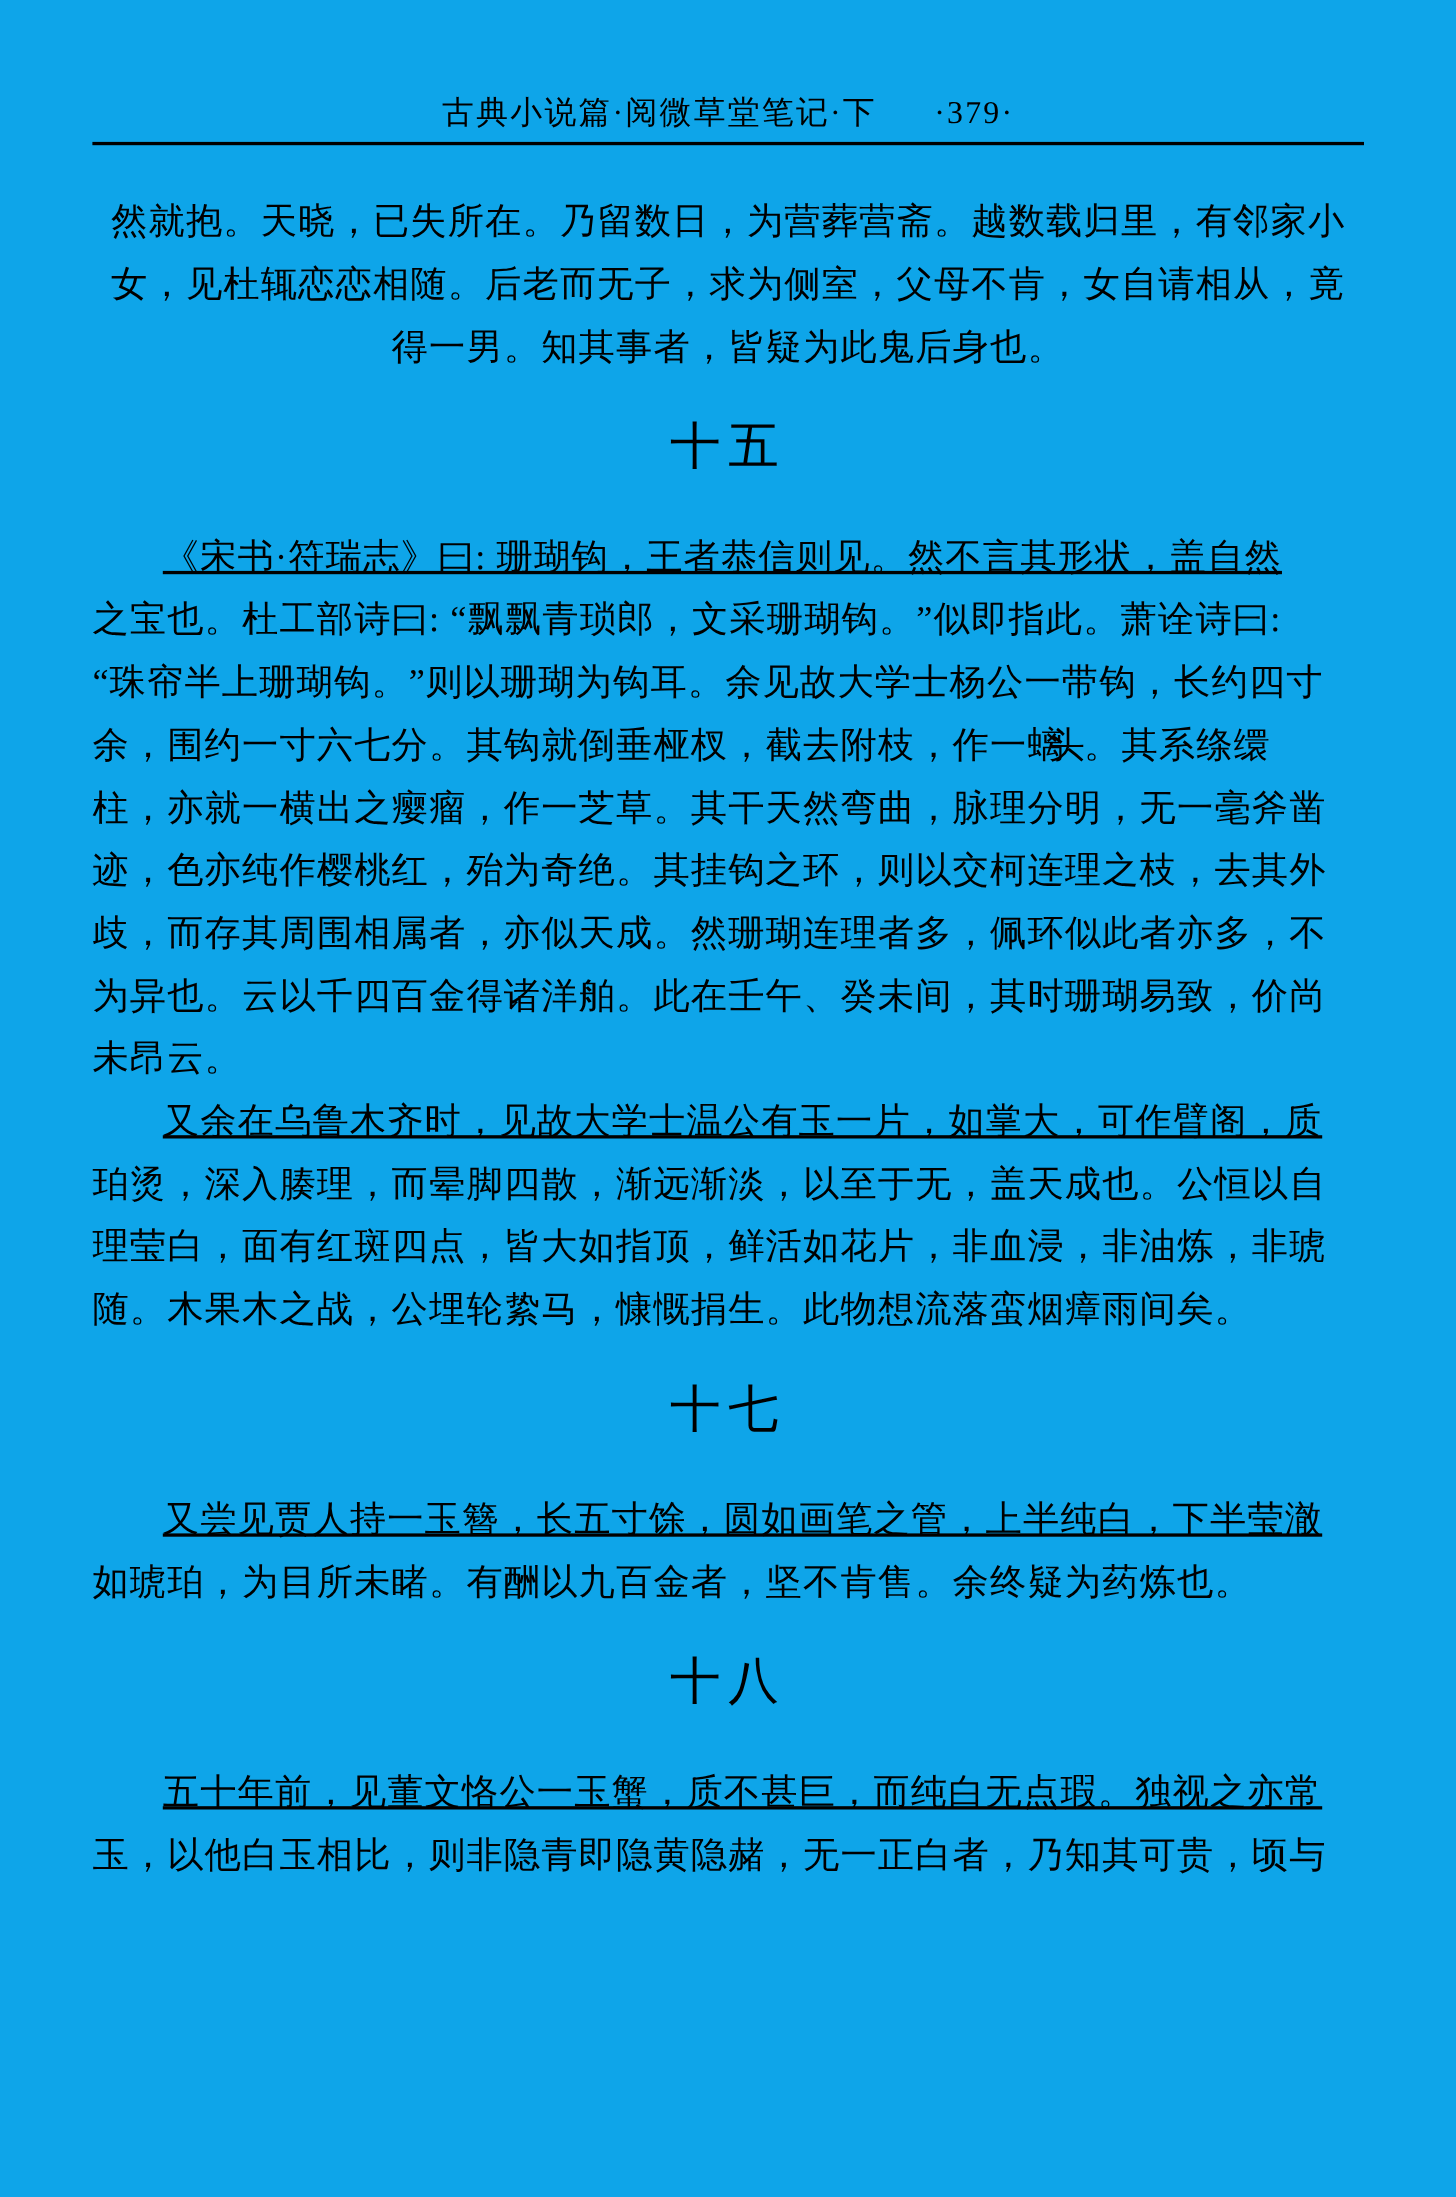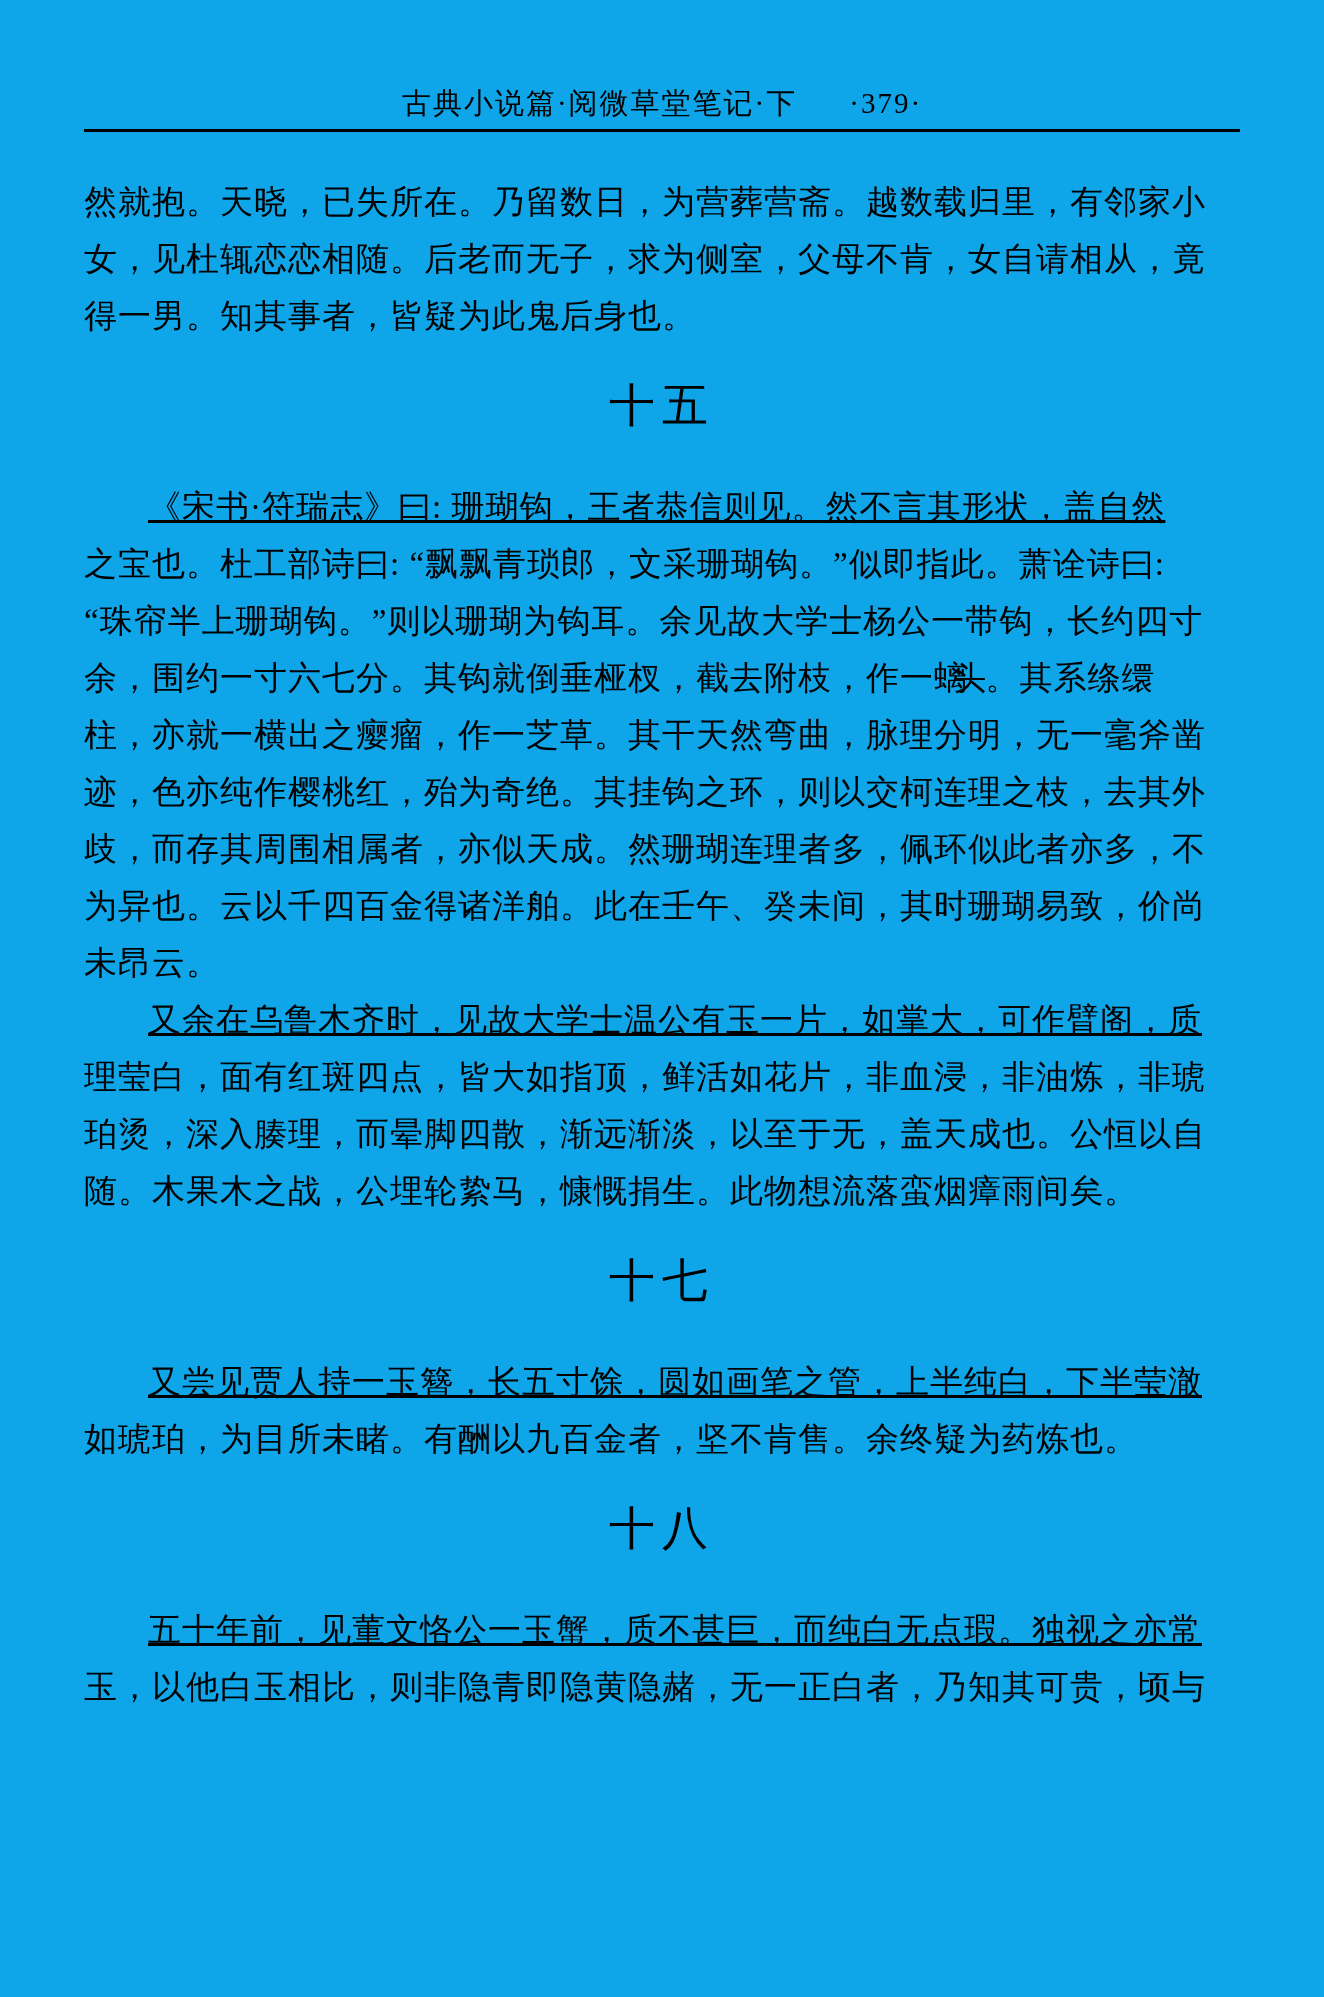--- a/index.html
+++ b/index.html
@@ -28,21 +28,21 @@
   .header-rule {
     height: 3px;
     background: #000000;
     margin-top: 9px;
   }
   .para {
     font-size: 33px;
     line-height: 57px;
     letter-spacing: 1px;
   }
-  .para-continuation { margin-top: 42px; }
+  .para-continuation { margin-top: 42px; text-align: center; }
   .line { white-space: nowrap; }
   .line.indent { text-indent: 64px; text-decoration: underline; }
   .section-heading {
     font-size: 46px;
     line-height: 58px;
     text-align: center;
     letter-spacing: 7px;
     margin: 32px 0 44px 0;
     white-space: nowrap;
   }
@@ -78,22 +78,22 @@
     <div class="line"><span>余，围约一寸六七分。其钩就倒垂桠杈，截去附枝，作一</span><span class="glitch">螭头</span><span>。其系绦缳</span></div>
     <div class="line">柱，亦就一横出之瘿瘤，作一芝草。其干天然弯曲，脉理分明，无一毫斧凿</div>
     <div class="line">迹，色亦纯作樱桃红，殆为奇绝。其挂钩之环，则以交柯连理之枝，去其外</div>
     <div class="line">歧，而存其周围相属者，亦似天成。然珊瑚连理者多，佩环似此者亦多，不</div>
     <div class="line">为异也。云以千四百金得诸洋舶。此在壬午、癸未间，其时珊瑚易致，价尚</div>
     <div class="line">未昂云。</div>
   </div>
 
   <div class="para">
     <div class="line indent">又余在乌鲁木齐时，见故大学士温公有玉一片，如掌大，可作臂阁，质</div>
+    <div class="line">珀烫，深入腠理，而晕脚四散，渐远渐淡，以至于无，盖天成也。公恒以自</div>
     <div class="line">理莹白，面有红斑四点，皆大如指顶，鲜活如花片，非血浸，非油炼，非琥</div>
-    <div class="line">珀烫，深入腠理，而晕脚四散，渐远渐淡，以至于无，盖天成也。公恒以自</div>
     <div class="line">随。木果木之战，公埋轮絷马，慷慨捐生。此物想流落蛮烟瘴雨间矣。</div>
   </div>
 
   <div class="section-heading">十七</div>
   <div class="para">
     <div class="line indent">又尝见贾人持一玉簪，长五寸馀，圆如画笔之管，上半纯白，下半莹澈</div>
     <div class="line">如琥珀，为目所未睹。有酬以九百金者，坚不肯售。余终疑为药炼也。</div>
   </div>
 
   <div class="section-heading">十八</div>

